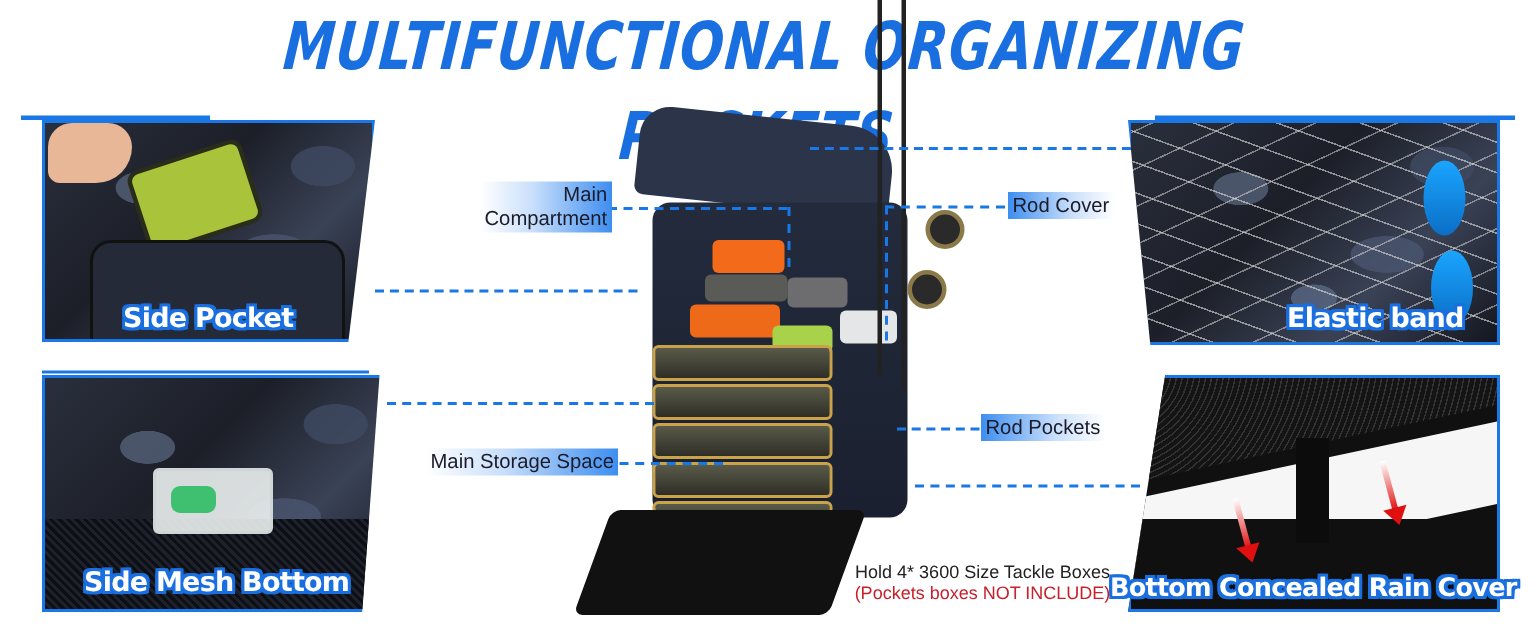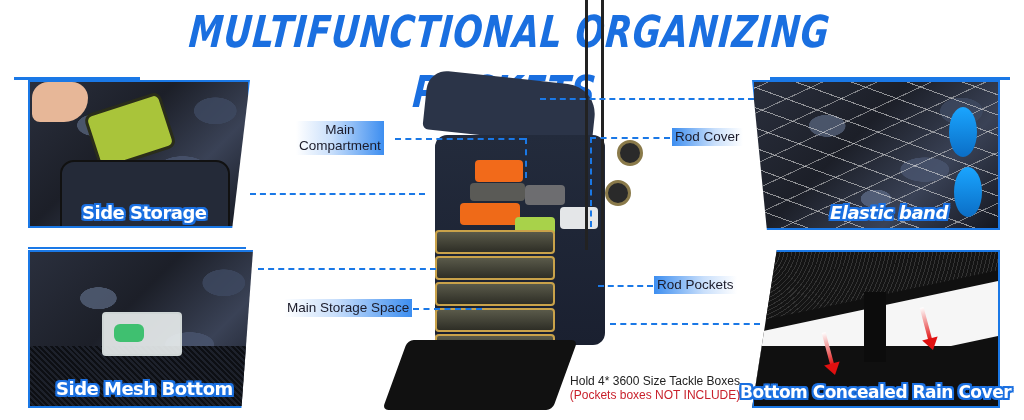--- a/index.html
+++ b/index.html
@@ -79,21 +79,21 @@
   .rod { position: absolute; width: 3px; background: #222; }
   .reel { position: absolute; width: 26px; height: 26px; border-radius: 50%; background: #2a2a2a; border: 3px solid #8a7a4a; }
 
   
   .callout {
     position: absolute; font-size: 13.5px; color: #1b1b2a; line-height: 16px; padding: 1px 3px;
     background: linear-gradient(90deg, rgba(255,255,255,0.0) 0%, #c9dffb 40%, #3d8ef0 100%);
     white-space: nowrap;
   }
   .callout.right { background: linear-gradient(90deg, #3d8ef0 0%, #c9dffb 60%, rgba(255,255,255,0) 100%); }
-  .callout.main-comp { text-align: center; }
+  .callout.main-comp { text-align: right; margin-left: 24px; }
   .dash { position: absolute; height: 0; border-top: 2px dashed #1a78e6; }
   .vdash { position: absolute; width: 0; border-left: 2px dashed #1a78e6; }
 
   .note { position: absolute; left: 560px; top: 374px; width: 190px; text-align: center; font-size: 12px; line-height: 14px; }
   .note .l1 { color: #222; display: block; }
   .note .l2 { color: #c81f2a; display: block; }
 </style>
 </head>
 <body>
 
@@ -101,36 +101,36 @@
 
 <div class="hr-line" style="left:14px; top:77px; width:126px;"></div>
 <div class="hr-line" style="left:770px; top:77px; width:240px;"></div>
 <div class="hr-line" style="left:28px; top:247px; width:218px; height:2px;"></div>
 
 <div class="panel" id="p-side">
   <div class="camo"></div>
   <div class="tackle-green"></div>
   <div class="hand"></div>
   <div class="pocket-flap"></div>
-  <div class="panel-label" style="left:52px; top:120px;">Side Storage</div>
+  <div class="panel-label" style="left:52px; top:120px;">Side Pocket</div>
 </div>
 
 <div class="panel" id="p-mesh">
   <div class="camo"></div>
   <div class="mesh"></div>
   <div class="clear-box"></div>
   <div class="panel-label" style="left:26px; top:126px;">Side Mesh Bottom</div>
 </div>
 
 <div class="panel" id="p-elastic">
   <div class="camo"></div>
   <div class="cords"></div>
   <div class="glasses"></div>
   <div class="glasses b"></div>
-  <div class="panel-label" style="left:76px; top:120px;font-style:italic;">Elastic band</div>
+  <div class="panel-label" style="left:104px; top:120px;">Elastic band</div>
 </div>
 
 <div class="panel" id="p-rain" style="background:#101010;">
   <div class="rain-top"></div>
   <div class="rain-white"></div>
   <div class="rain-bottom"></div>
   <div class="strap"></div>
   <div class="arrow" style="left:72px; top:80px; transform:rotate(-15deg);"></div>
   <div class="arrow" style="left:170px; top:55px; transform:rotate(-15deg);"></div>
 </div>

